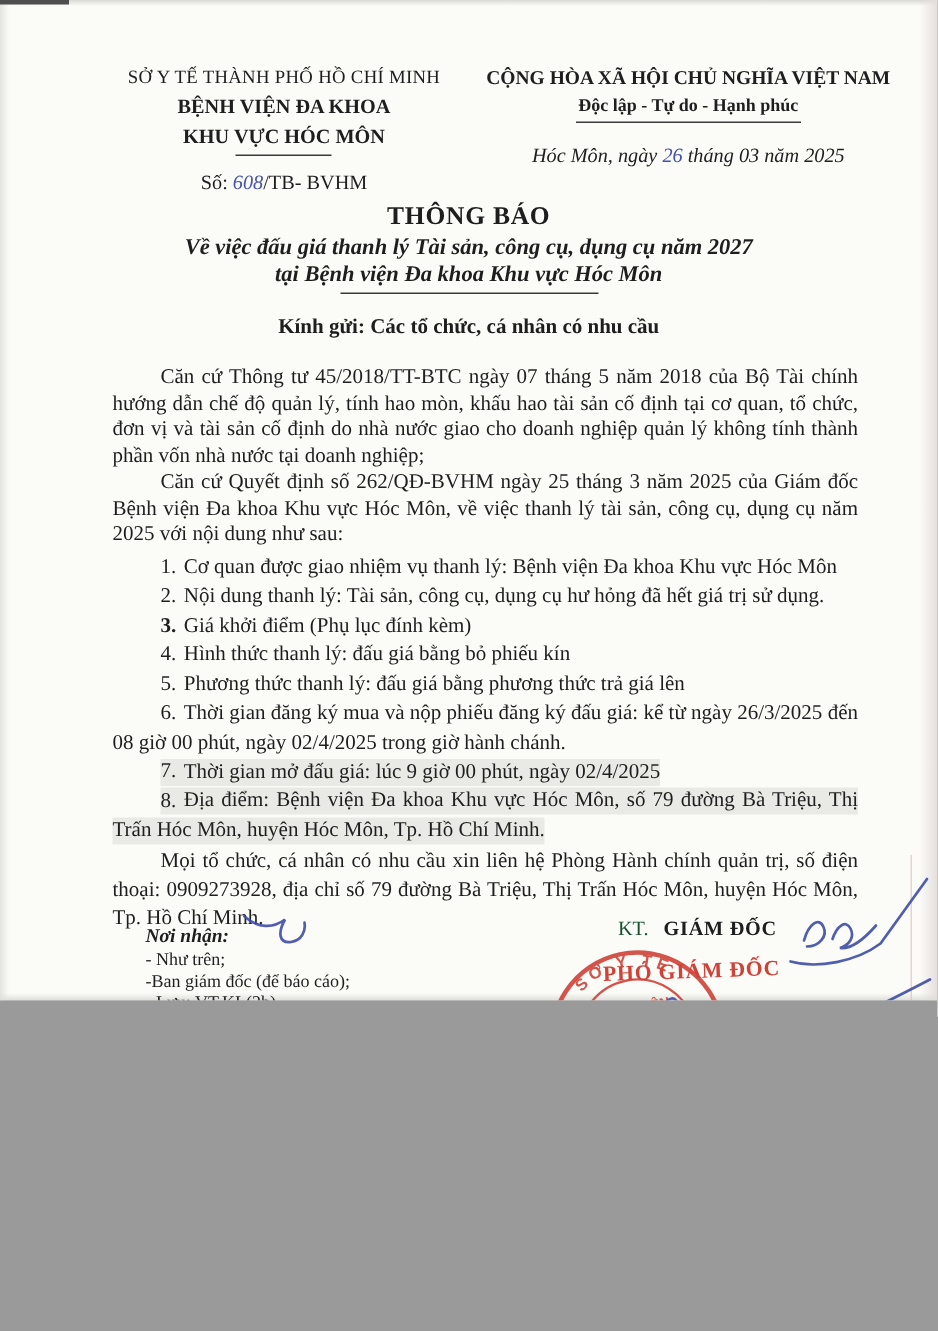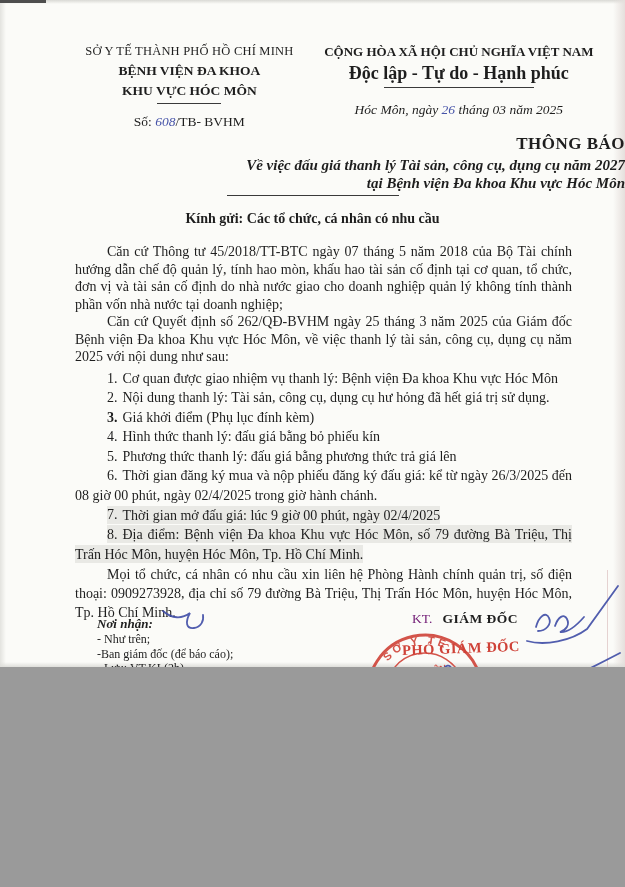--- a/index.html
+++ b/index.html
@@ -20,26 +20,26 @@
   .hdr{position:absolute;top:44px;left:60px;right:26px;display:flex;}
   .hdr-left{width:48%;text-align:center;}
   .hdr-right{width:52%;text-align:center;}
   .issuer-l1{font-size:12.5px;letter-spacing:.2px;}
   .issuer-l2,.issuer-l3{font-size:13.5px;font-weight:bold;margin-top:4px;}
   .rule{height:1px;background:#3a3a3a;margin:4px auto 0;}
   .rule-issuer{width:64px;}
   .rule-national{width:150px;margin-top:3px;}
   .doc-number{margin-top:10px;font-size:13.5px;}
   .national-l1{font-size:13px;font-weight:bold;}
-  .national-l2{font-size:18px;font-weight:bold;margin-top:3px;}
+  .national-l2{font-size:12px;font-weight:bold;margin-top:3px;}
   .date-line{margin-top:14px;font-size:13.5px;font-style:italic;}
   .hand{color:#4653a8;font-style:italic;}
 
   
-  .title-wrap{position:absolute;top:134px;left:0;right:0;text-align:right;}
+  .title-wrap{position:absolute;top:134px;left:0;right:0;text-align:center;}
   .doc-title{font-size:17px;font-weight:bold;letter-spacing:.5px;}
   .doc-sub{font-size:15px;font-weight:bold;font-style:italic;margin-top:3px;}
   .rule-sub{width:172px;margin-top:3px;}
   .salutation{position:absolute;top:211px;left:0;right:0;text-align:center;font-weight:bold;font-size:14px;}
 
   
   .body{position:absolute;top:243px;left:75px;width:497px;font-size:14px;}
   .para{text-align:justify;text-indent:32px;line-height:17.5px;margin:0;}
   .list{margin-top:3px;}
   .li{line-height:19.5px;text-indent:32px;text-align:justify;}
@@ -49,21 +49,21 @@
   .contact{margin-top:1px;text-align:justify;text-indent:32px;line-height:19px;}
 
   
   .noi-nhan{position:absolute;left:97px;top:616px;}
   .nn-h{font-weight:bold;font-style:italic;font-size:13px;}
   .nn-i{font-size:12px;line-height:14.5px;}
   .nn-i:first-of-type{margin-top:4px;}
 
   
   .sig-line{position:absolute;top:611px;left:412px;font-size:13.5px;white-space:nowrap;}
-  .kt{color:#701a75;}
+  .kt{color:#14532d;}
   .gd{font-weight:bold;letter-spacing:.5px;margin-left:10px;}
   .deputy{position:absolute;top:640px;left:402px;color:#cf4238;font-weight:bold;font-size:14.5px;letter-spacing:.5px;transform:rotate(-2deg);z-index:3;white-space:nowrap;}
   .signer{position:absolute;top:751px;left:396px;width:110px;text-align:center;color:#15803d;font-weight:bold;font-size:15.5px;z-index:3;white-space:nowrap;}
   .stamp{position:absolute;left:363px;top:630px;width:124px;height:124px;transform:rotate(-12deg);opacity:.9;z-index:2;}
   .sig-svg{position:absolute;left:0;top:0;width:625px;height:887px;z-index:4;pointer-events:none;}
 </style>
 </head>
 <body>
 
 <div class="page">

